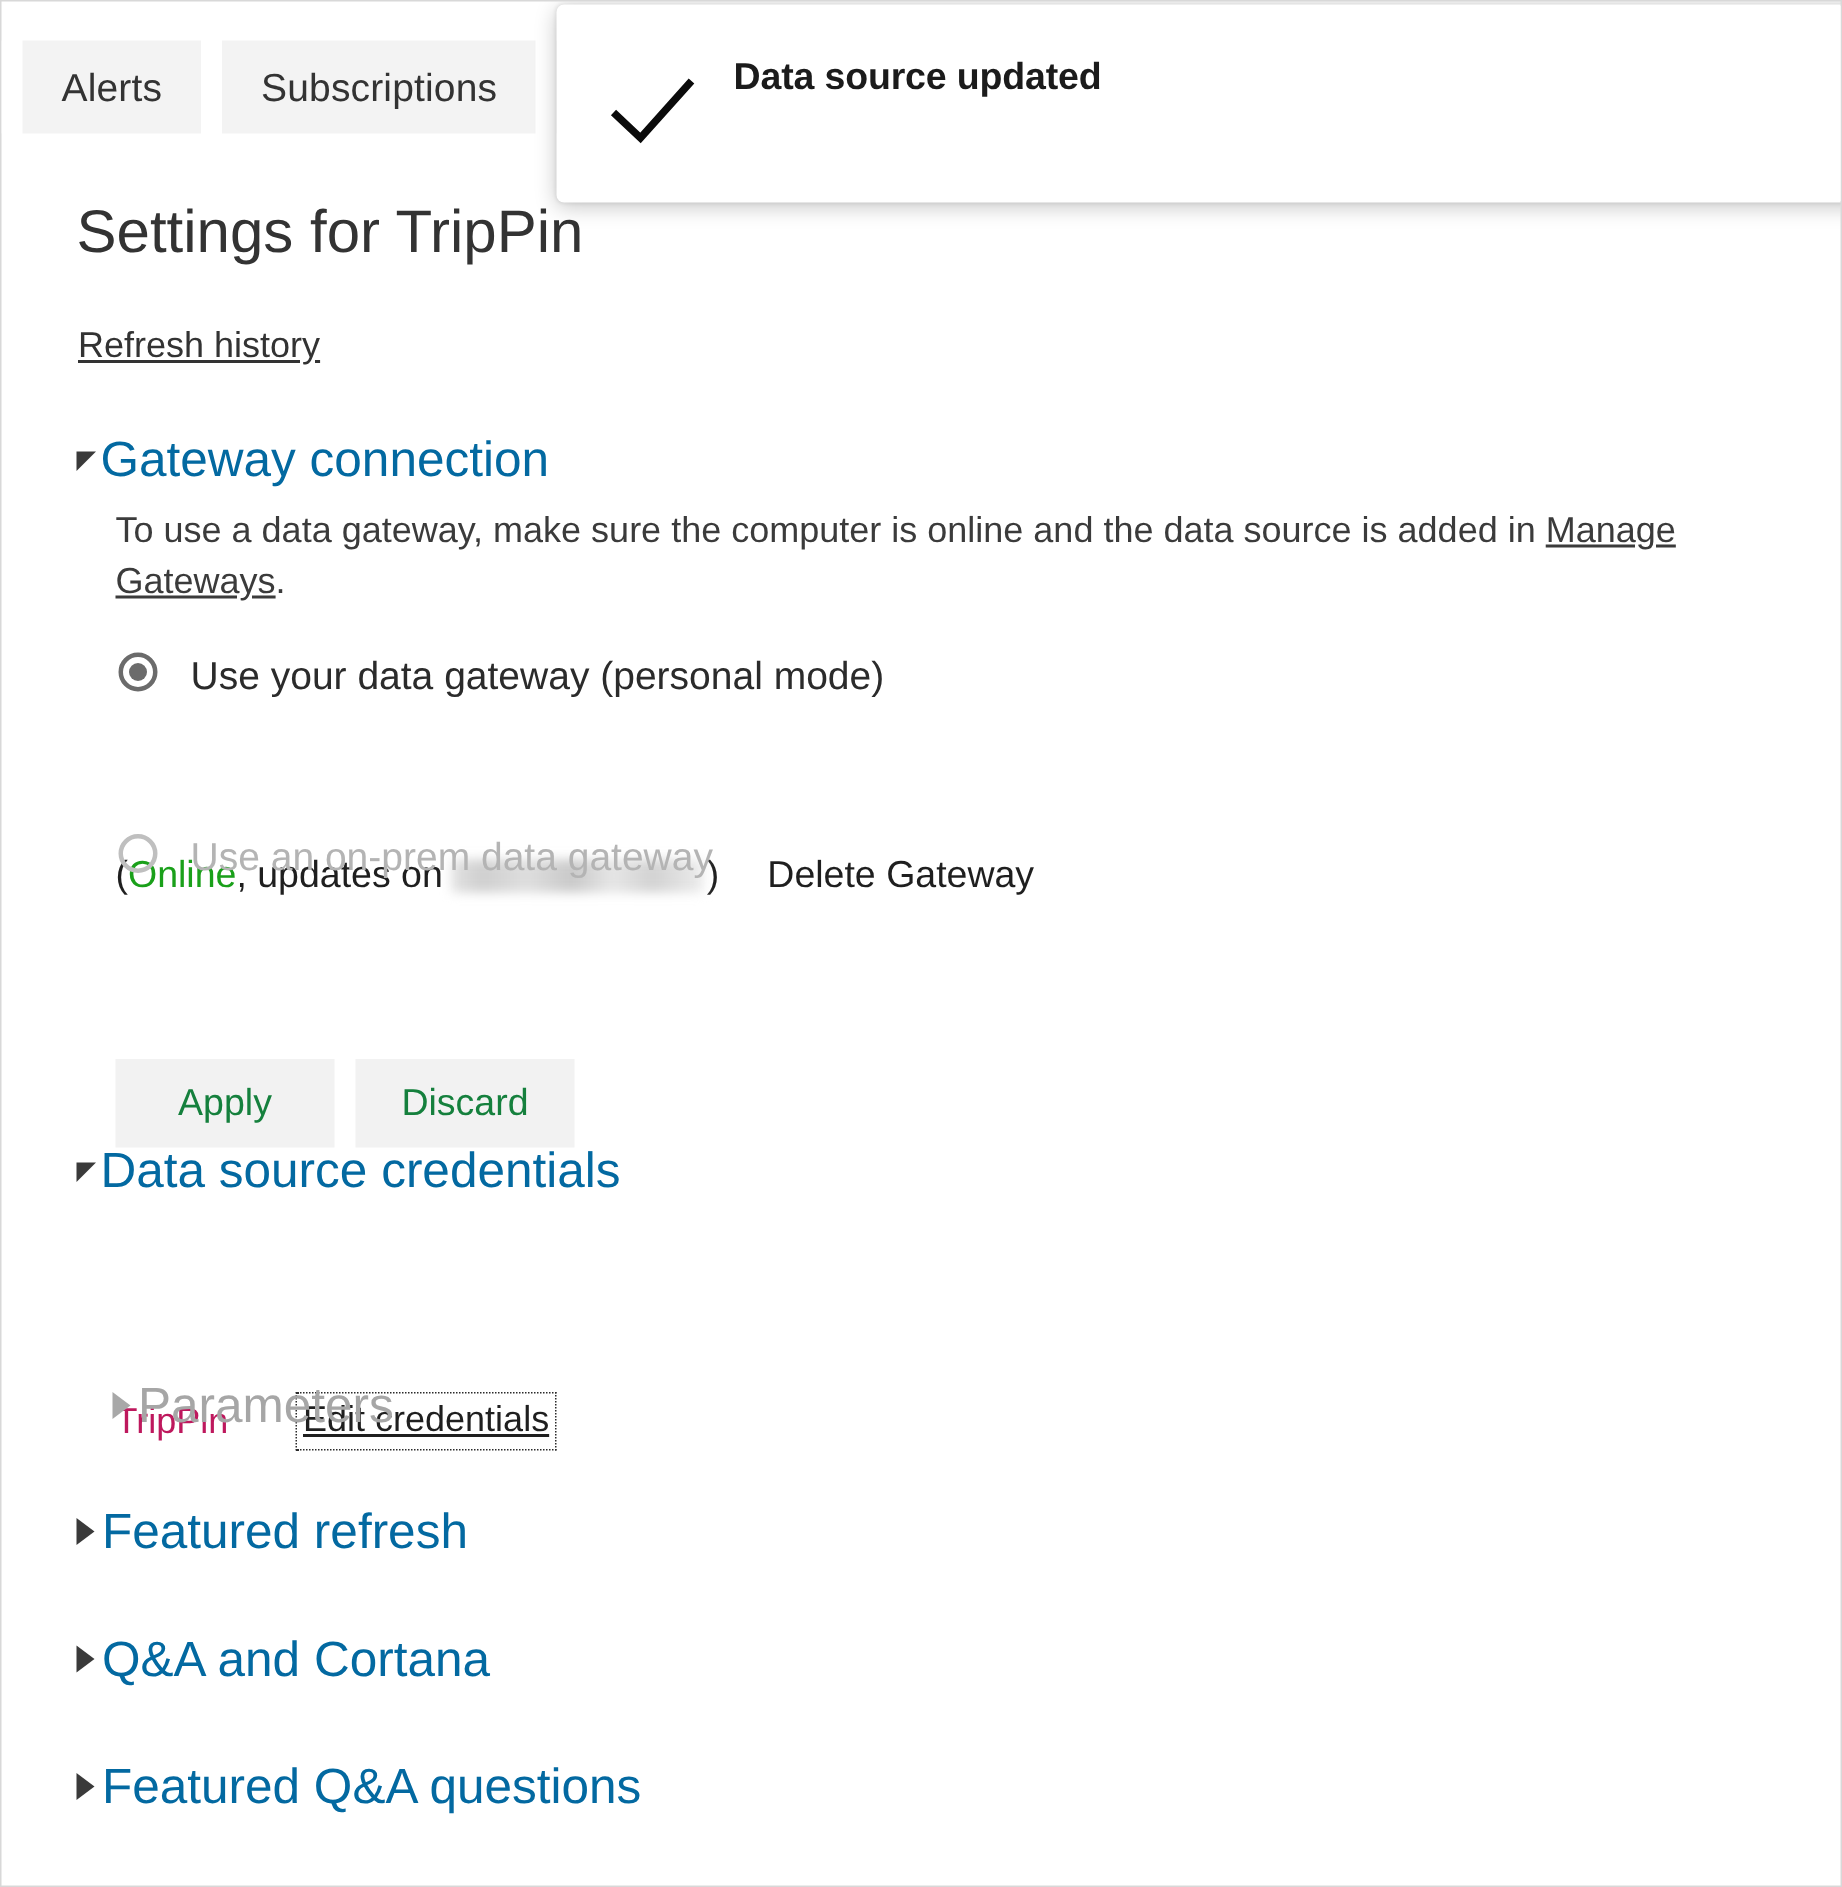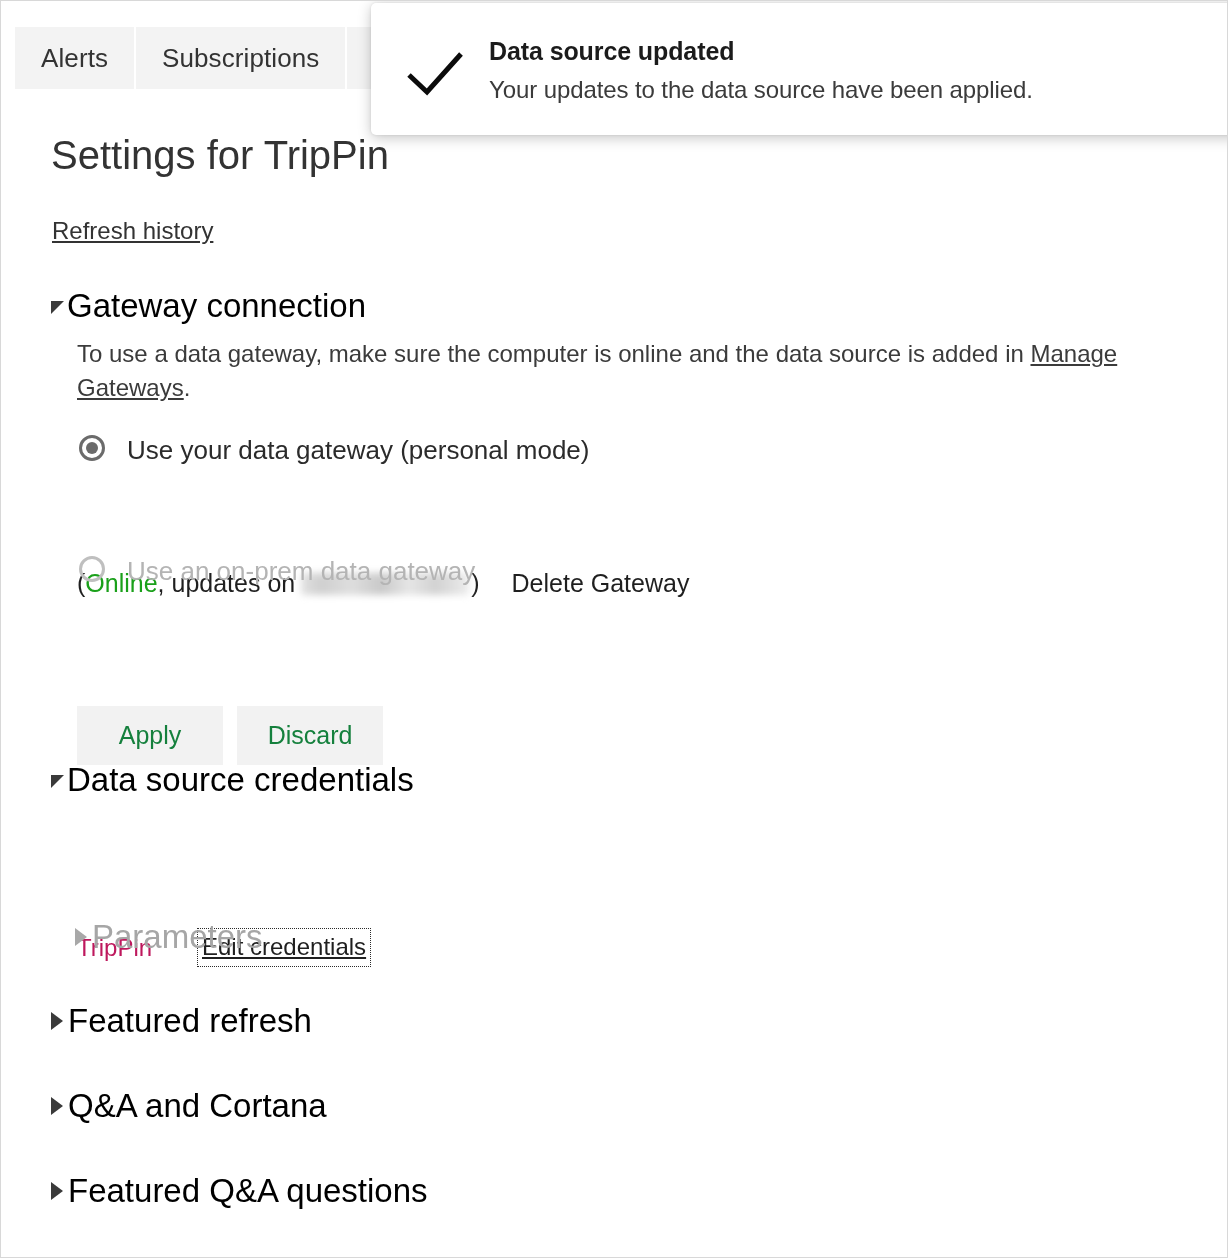--- a/index.html
+++ b/index.html
@@ -22,21 +22,21 @@
   }
 
   
   .tabstrip {
     position: absolute;
     left: 0;
     top: 26px;
     height: 62px;
     display: flex;
     align-items: stretch;
-    gap: 2px;
+    gap: 14px;
     background: #ffffff;
   }
   .tab {
     background: #f3f3f3;
     display: flex;
     align-items: center;
     justify-content: center;
     padding: 0 26px;
     font-size: 26px;
     color: #333333;
@@ -155,21 +155,21 @@
   }
   .tri-closed {
     border-top: 9px solid transparent;
     border-bottom: 9px solid transparent;
     border-left: 12px solid #3a3a3a;
   }
   .tri-closed.muted { border-left-color: #a8a8a8; }
   .section-label {
     font-size: 33px;
     font-weight: 300;
-    color: #000000;
+    color: #0369a1;
     margin-left: 5px;
     letter-spacing: 0px;
     white-space: nowrap;
   }
   .section-label.muted { color: #a6a6a6; }
 
   .desc {
     position: absolute;
     left: 76px;
     top: 248px;
@@ -377,21 +377,20 @@
   </div>
 
   <div class="toast">
     <div class="toast-check">
       <svg width="64" height="56" viewBox="0 0 64 56">
         <path d="M6 30 L24 47 L58 9" fill="none" stroke="#0b0b0b" stroke-width="5"></path>
       </svg>
     </div>
     <div class="toast-body">
       <div class="toast-title">Data source updated</div>
-      <div class="toast-text">Your updates to the data source have been applied.</div>
     </div>
     <div class="toast-close">
       <svg width="26" height="26" viewBox="0 0 26 26">
         <path d="M3 3 L23 23 M23 3 L3 23" stroke="#7a7a7a" stroke-width="2" fill="none"></path>
       </svg>
     </div>
   </div>
 
 </div>
 

